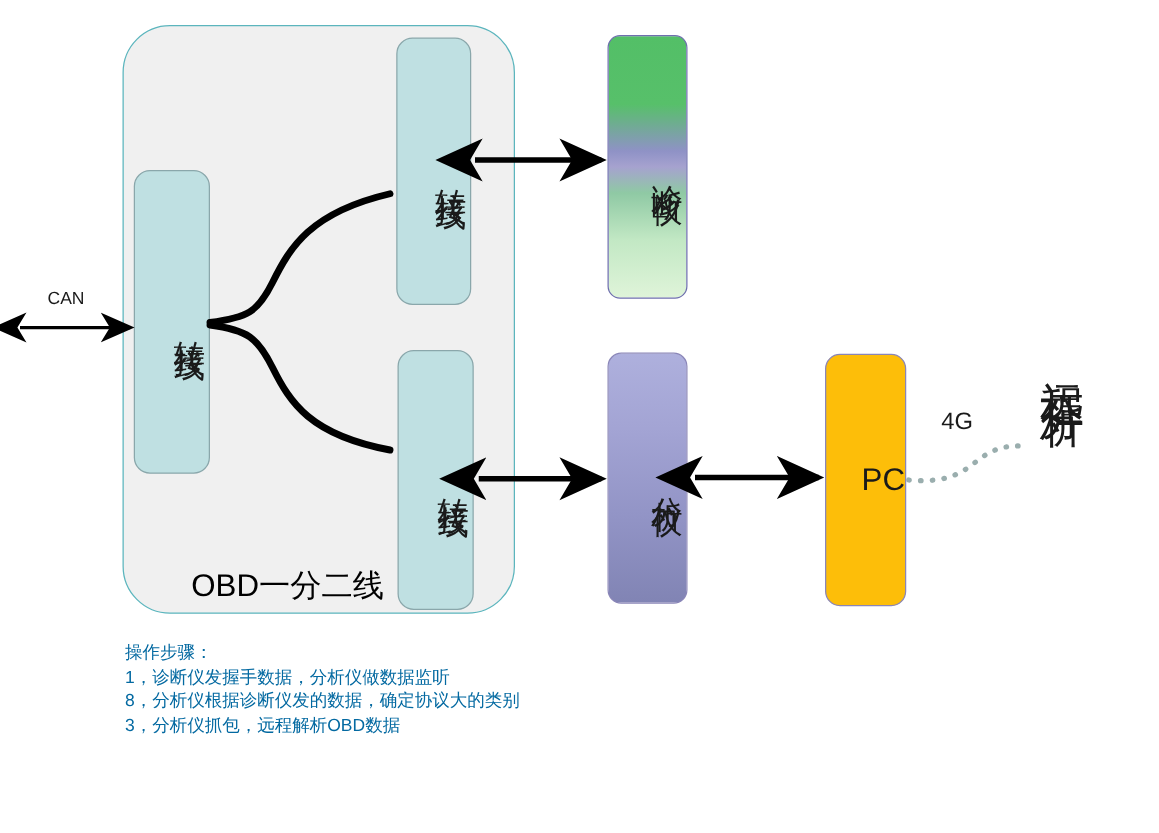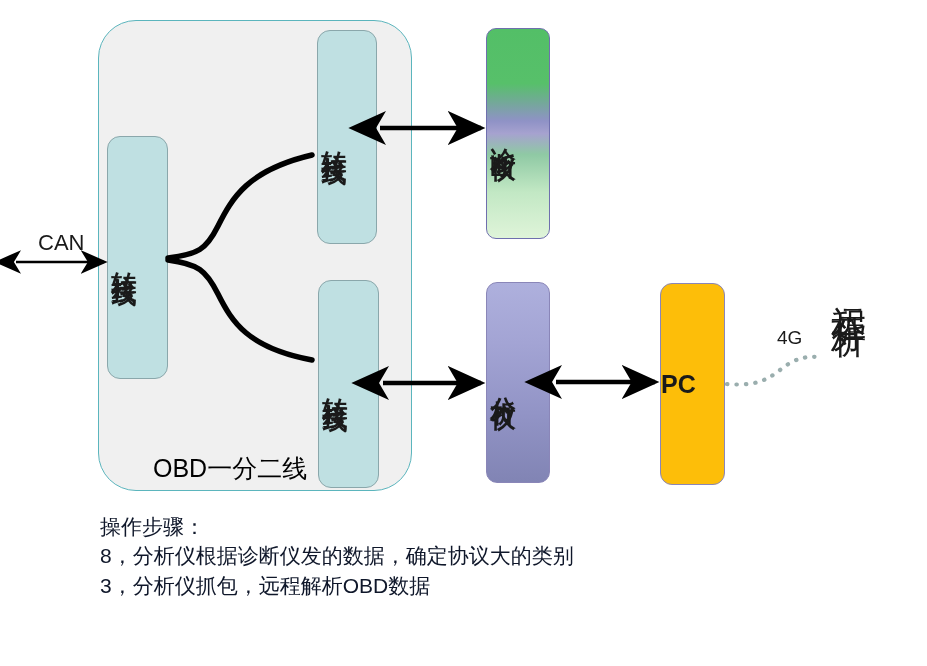--- a/index.html
+++ b/index.html
@@ -40,22 +40,21 @@
     white-space: nowrap;
     margin-left: 15px;
   }
 
   
   .node {
     position: absolute;
     box-sizing: border-box;
     display: flex;
     align-items: center;
-    justify-content: flex-start;
-    font-weight: bold;
+    justify-content: flex-end;
   }
   .node .vtext {
     writing-mode: vertical-rl;
     text-orientation: upright;
     font-size: 25px;
     line-height: 1.30;
     color: #1a1a1a;
     letter-spacing: 4px;
     white-space: nowrap;
   }
@@ -113,51 +112,50 @@
     text-orientation: upright;
     letter-spacing: 6px;
     white-space: nowrap;
   }
 
   
   .label-can {
     position: absolute;
     left: 38px;
     top: 230px;
-    font-size: 22px;
+    font-size: 14px;
     color: #1a1a1a;
     white-space: nowrap;
   }
   .label-4g {
     position: absolute;
     left: 753px;
     top: 327px;
     font-size: 19px;
     color: #1a1a1a;
     white-space: nowrap;
-    margin-left: 24px;
   }
 
   
   #wires {
     position: absolute;
     left: 0; top: 0;
     width: 927px;
     height: 666px;
     pointer-events: none;
   }
 
   
   .steps {
     position: absolute;
     left: 100px;
     top: 512px;
-    font-size: 21px;
+    font-size: 14px;
     line-height: 1.40;
-    color: #0f172a;
+    color: #0369a1;
   }
   .steps div { white-space: nowrap; }
   .steps .step-title { font-weight: normal; }
 </style>
 </head>
 <body>
 
 <div id="canvas">
 
   <div class="obd-container"></div>
@@ -216,17 +214,18 @@
 
     <line x1="383" y1="383" x2="481" y2="383" stroke="#000000" stroke-width="4.4" marker-start="url(#arrL)" marker-end="url(#arrR)"></line>
 
     <line x1="556" y1="382" x2="655" y2="382" stroke="#000000" stroke-width="4.4" marker-start="url(#arrL)" marker-end="url(#arrR)"></line>
 
     <path d="M727,384 C752,386 765,382 780,370 C795,358 805,356 822,357" fill="none" stroke="#9aaeae" stroke-width="4.2" stroke-linecap="round" stroke-dasharray="0.4 9"></path>
   </svg>
 
   <div class="steps">
     <div class="step-title">操作步骤：</div>
+    <div>1，诊断仪发握手数据，分析仪做数据监听</div>
     <div>8，分析仪根据诊断仪发的数据，确定协议大的类别</div>
     <div>3，分析仪抓包，远程解析OBD数据</div>
   </div>
 
 </div>
 
 </body></html>

